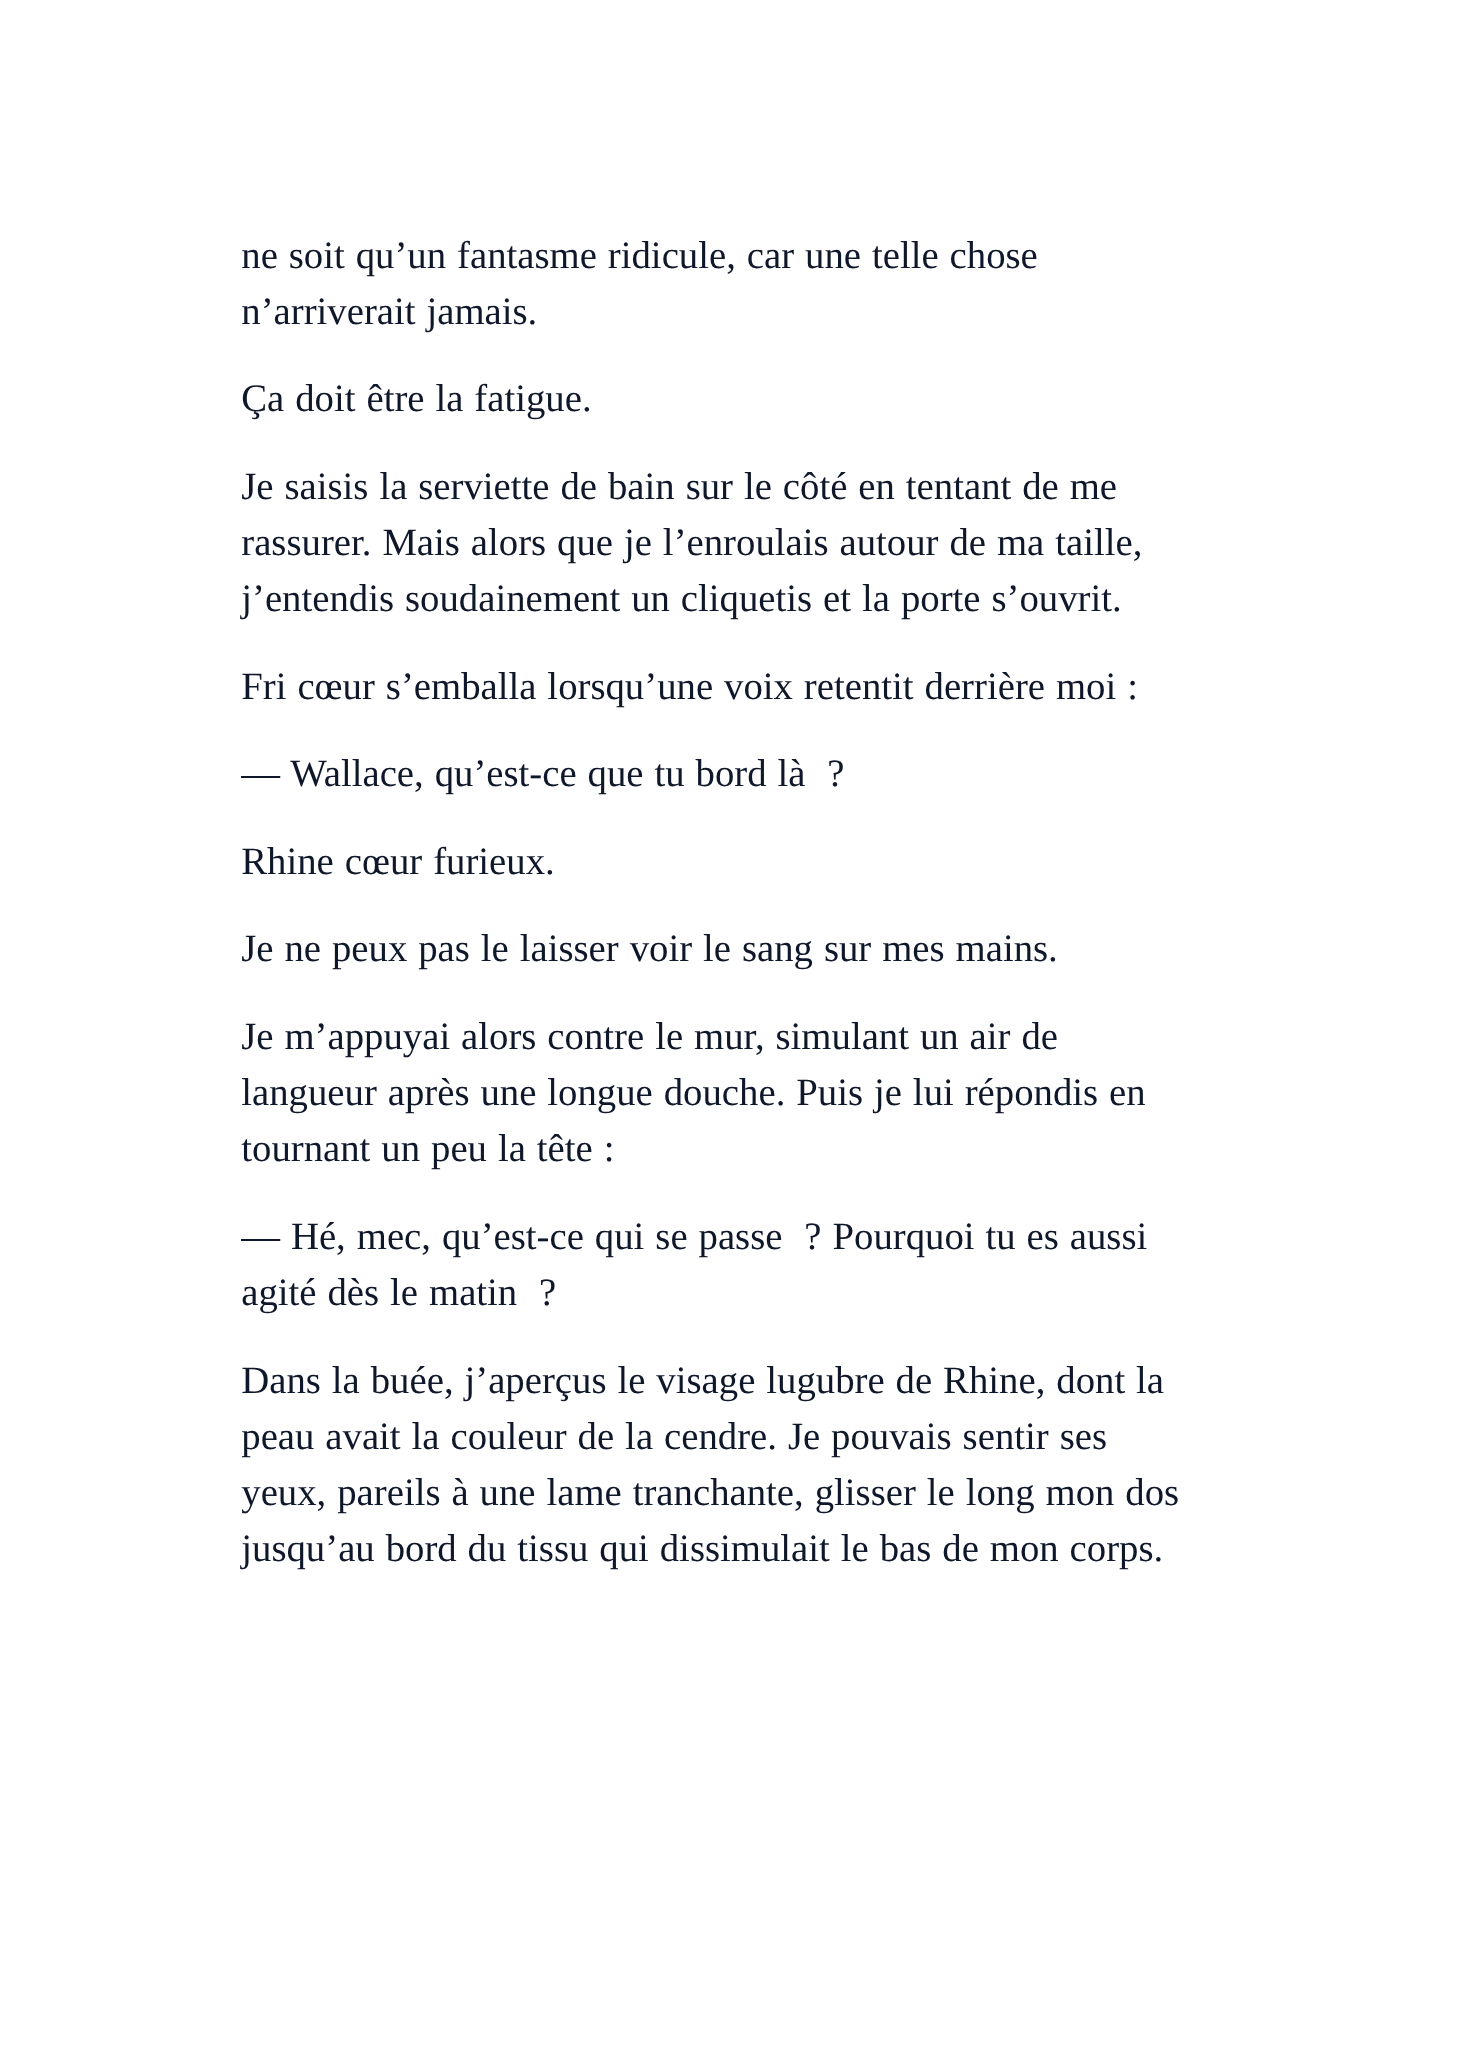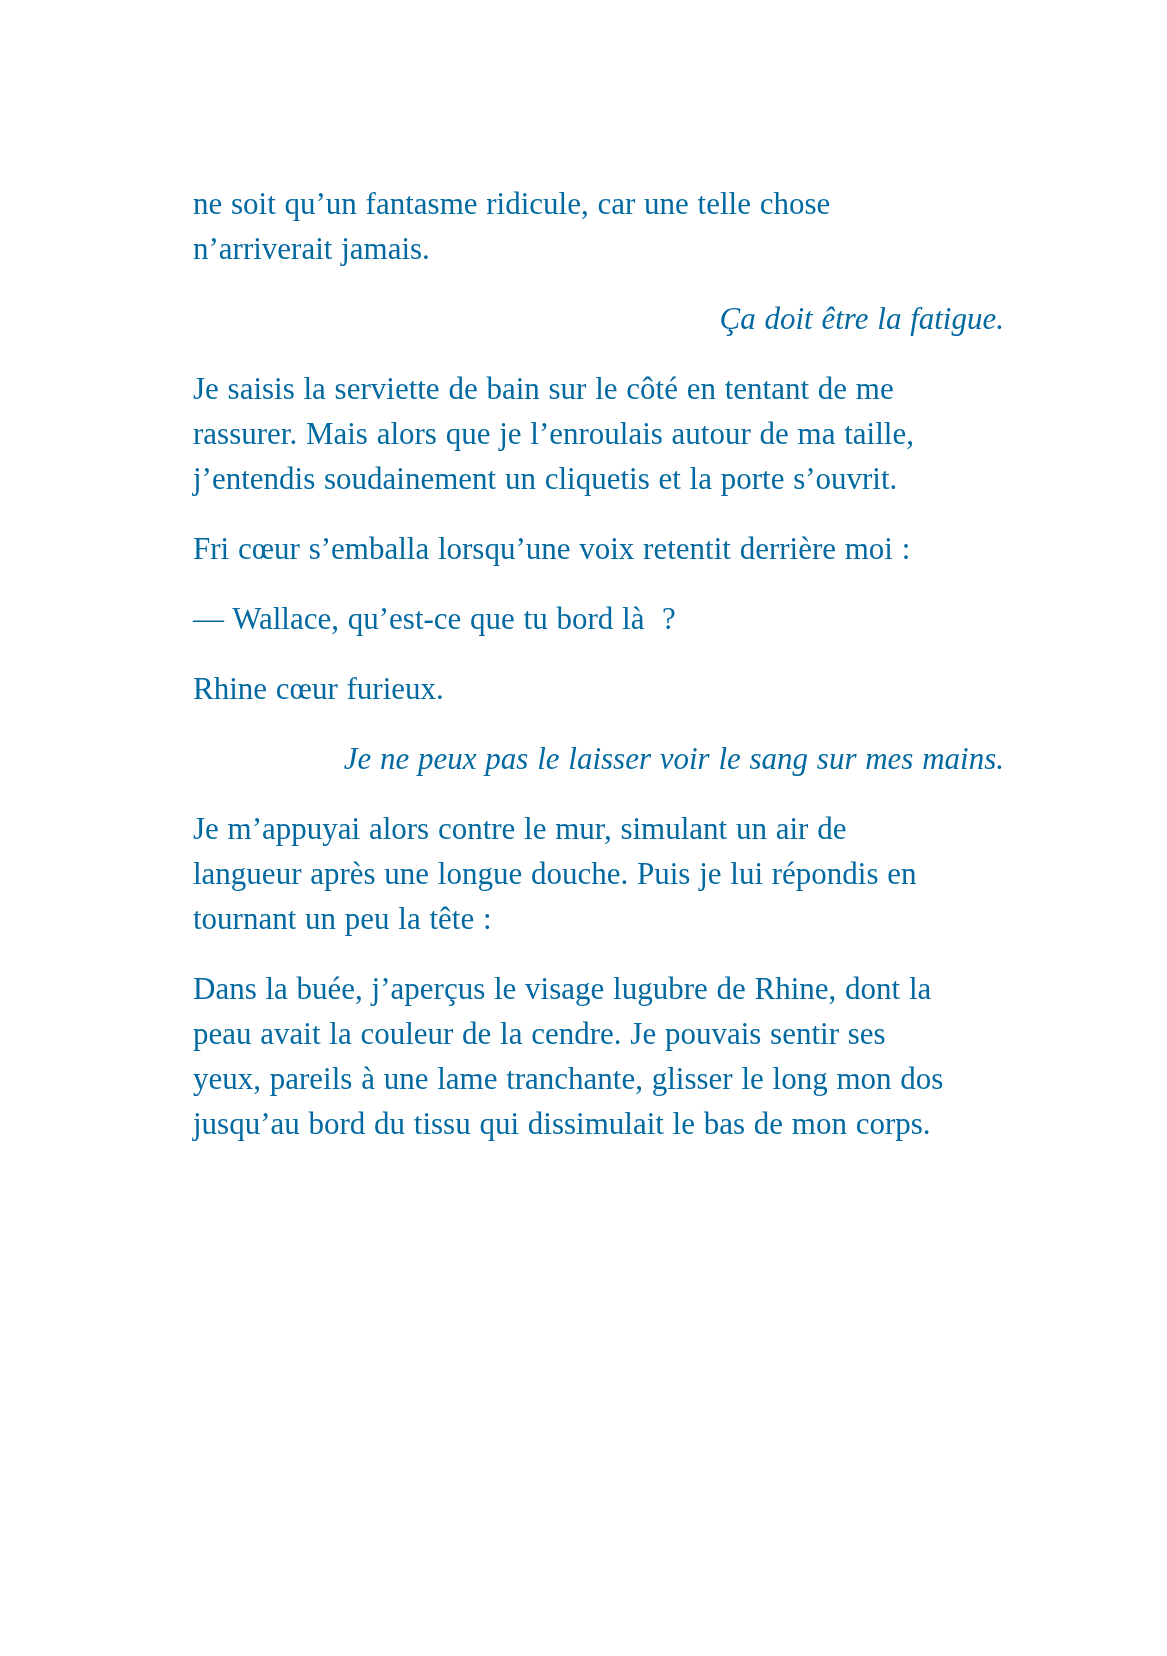--- a/index.html
+++ b/index.html
@@ -10,47 +10,47 @@
   .page {
     position: relative;
     box-sizing: border-box;
     width: 1167px;
     height: 1656px;
     background: #ffffff;
     padding: 181px 163px 0 193px;
     font-family: "Liberation Serif", "DejaVu Serif", serif;
     font-size: 31px;
     line-height: 45px;
-    color: #0369a1;
+    color: #0f172a;
     overflow: hidden;
   }
   .para {
     margin: 0 0 25px 0;
     white-space: pre-wrap; 
     word-spacing: 1px;
   }
   .italic {
-    font-style: italic;
-    text-align: right;
   }
 </style>
 </head>
 <body>
 
 <div class="page">
   <p class="para">ne soit qu’un fantasme ridicule, car une telle chose
 n’arriverait jamais.</p>
   <p class="para italic">Ça doit être la fatigue.</p>
   <p class="para">Je saisis la serviette de bain sur le côté en tentant de me
 rassurer. Mais alors que je l’enroulais autour de ma taille,
 j’entendis soudainement un cliquetis et la porte s’ouvrit.</p>
   <p class="para">Fri cœur s’emballa lorsqu’une voix retentit derrière moi :</p>
   <p class="para">— Wallace, qu’est-ce que tu bord là  ?</p>
   <p class="para">Rhine cœur furieux.</p>
   <p class="para italic">Je ne peux pas le laisser voir le sang sur mes mains.</p>
   <p class="para">Je m’appuyai alors contre le mur, simulant un air de
 langueur après une longue douche. Puis je lui répondis en
 tournant un peu la tête :</p>
+  <p class="para">— Hé, mec, qu’est-ce qui se passe  ? Pourquoi tu es aussi
+agité dès le matin  ?</p>
   <p class="para">Dans la buée, j’aperçus le visage lugubre de Rhine, dont la
 peau avait la couleur de la cendre. Je pouvais sentir ses
 yeux, pareils à une lame tranchante, glisser le long mon dos
 jusqu’au bord du tissu qui dissimulait le bas de mon corps.</p>
 </div>
 
 </body></html>

